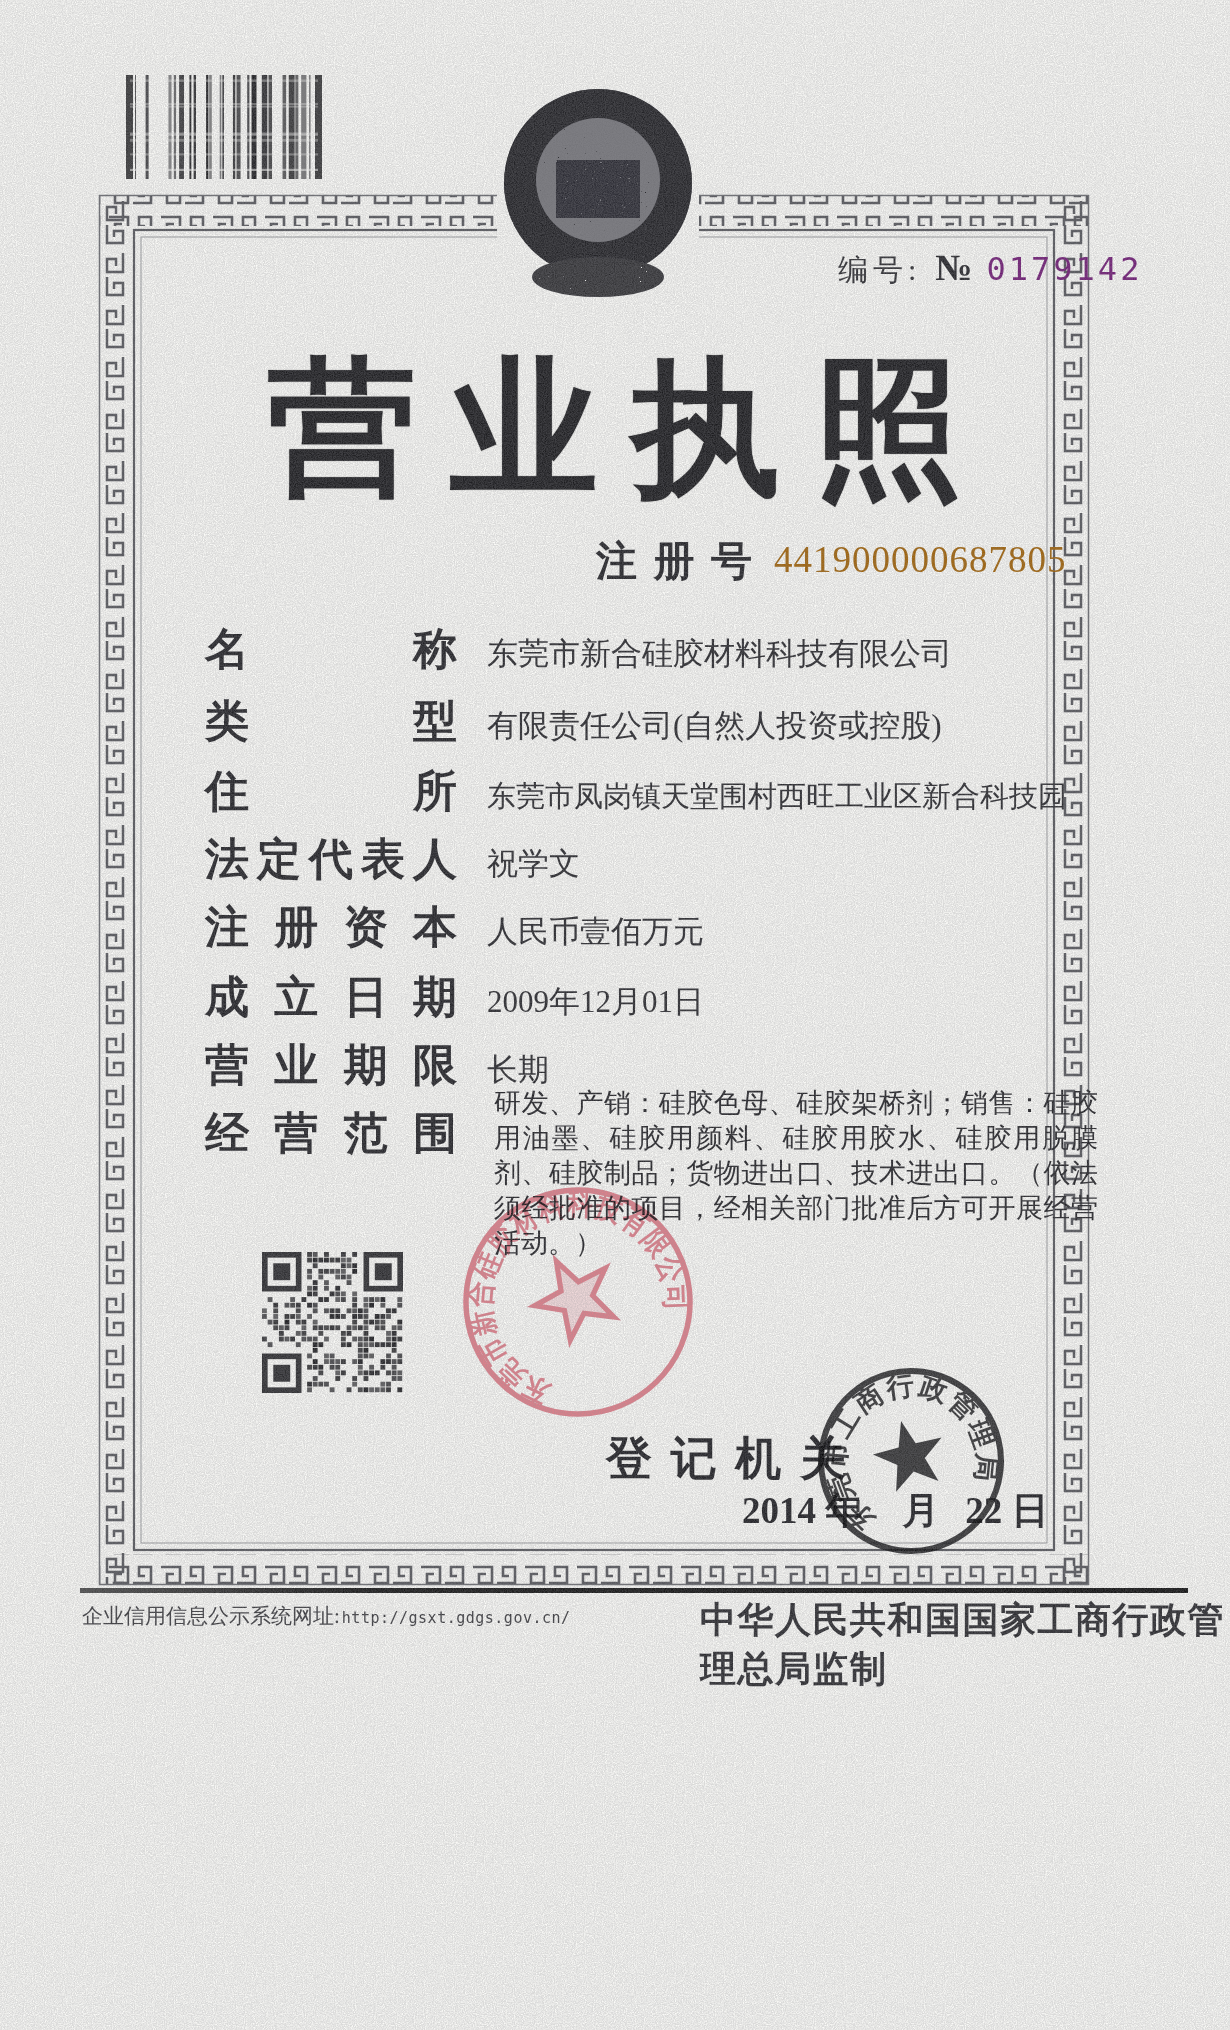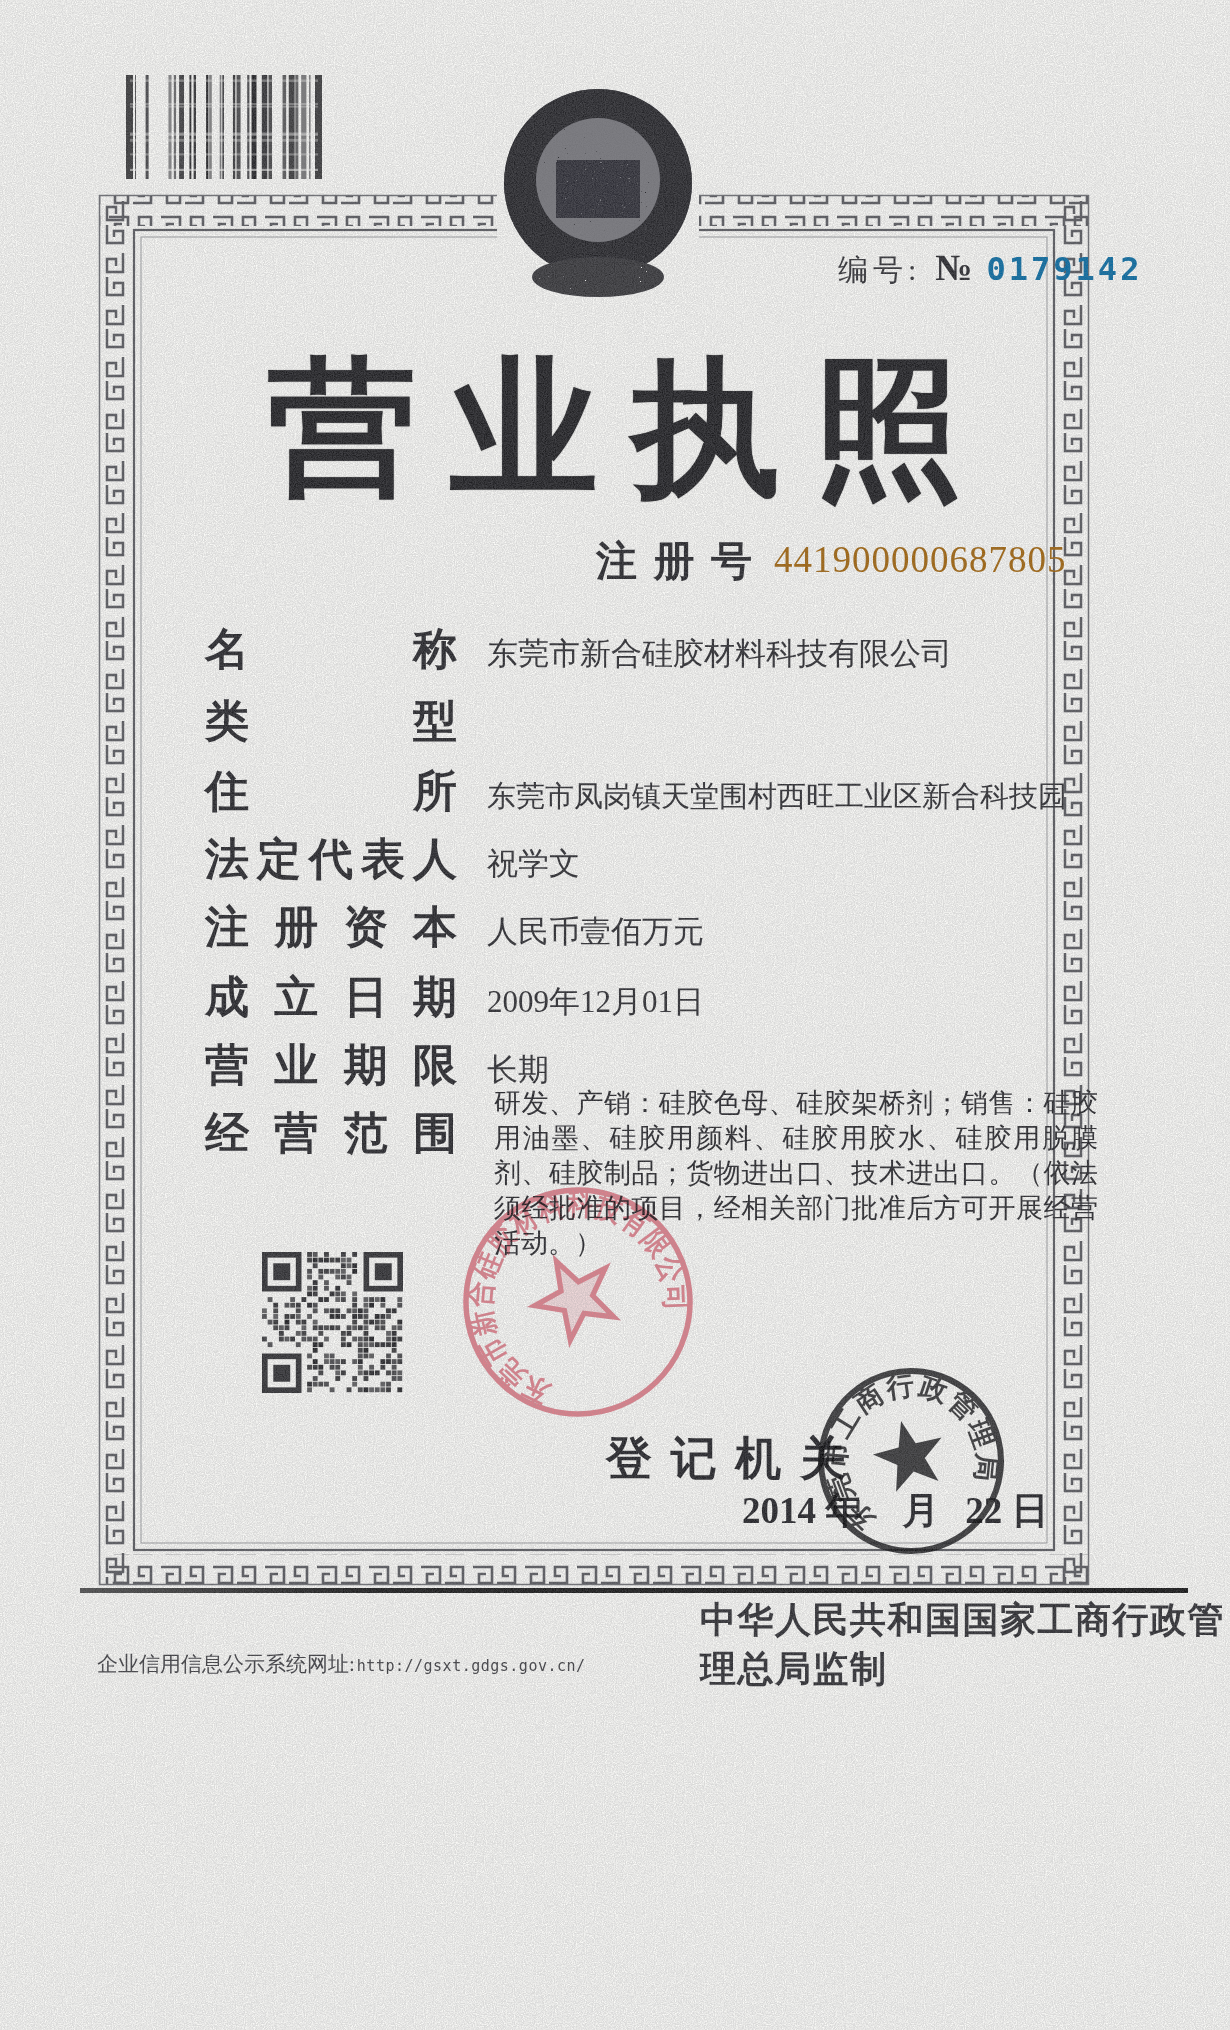--- a/index.html
+++ b/index.html
@@ -5,21 +5,21 @@
   html,body{margin:0;padding:0;background:#f2f2ef;}
   .doc{position:relative;width:1230px;height:2030px;background:#fbfbf8;overflow:hidden;
        font-family:"Liberation Serif",serif;color:#26262a;}
   .abs{position:absolute;}
   svg{display:block;}
   .patch{left:497px;top:184px;width:202px;height:60px;background:#fbfbf8;}
   
   .serial{left:838px;top:246px;display:flex;align-items:baseline;gap:14px;}
   .serial .lab{font-size:30px;letter-spacing:5px;color:#2c2c30;}
   .serial .no{font-size:37px;font-weight:bold;}
-  .serial .digits{font-size:32px;font-family:"DejaVu Sans Mono",monospace;letter-spacing:3px;color:#0369a1;font-weight:bold;}
+  .serial .digits{font-size:32px;font-family:"DejaVu Sans Mono",monospace;letter-spacing:3px;color:#701a75;}
   
   .title{left:0;top:330px;width:1230px;display:flex;justify-content:center;gap:34px;
          font-size:148px;font-weight:800;font-family:"Liberation Sans",sans-serif;color:#1b1b1e;
          text-shadow:0 0 1px #333;}
   
   .regno-label{left:596px;top:534px;width:156px;display:flex;justify-content:space-between;
                font-size:41px;font-weight:600;color:#222226;}
   .regno-num{left:774px;top:538px;font-size:37px;letter-spacing:1px;color:#a16207;}
   
   .field-row{left:205px;display:flex;align-items:baseline;width:900px;}
@@ -30,21 +30,21 @@
          text-align:justify;margin-left:7px;}
   
   .registrar{left:606px;top:1428px;width:240px;display:flex;justify-content:space-between;
              font-size:46px;font-weight:600;font-family:"Liberation Sans",sans-serif;color:#1e1e22;}
   .date-line{left:742px;top:1486px;display:flex;align-items:flex-start;font-size:37px;font-weight:600;color:#1e1e22;}
   .date-line .m{margin-left:40px;}
   .date-line .d{margin-left:26px;}
   
   .scan-line{left:80px;top:1588px;width:1108px;height:5px;
              background:linear-gradient(90deg,#4a4a4a,#161616 25%,#0e0e0e);}
-  .footer-left{left:97px;top:1602px;display:flex;align-items:baseline;gap:2px;font-size:21px;color:#3a3a3e;margin-top:48px;}
+  .footer-left{left:82px;top:1602px;display:flex;align-items:baseline;gap:2px;font-size:21px;color:#3a3a3e;}
   .footer-left .url{font-family:"DejaVu Sans Mono",monospace;font-size:15px;letter-spacing:0.5px;}
   .footer-right{left:700px;top:1596px;font-size:36px;font-weight:700;letter-spacing:1.5px;color:#2a2a2e;}
   .seal{mix-blend-mode:multiply;}
   .noise{left:0;top:0;pointer-events:none;}
 </style>
 </head>
 <body>
 
 <div class="doc">
 
@@ -151,20 +151,21 @@
         <span>名</span>
         <span>称</span>
       </div>
     <div class="fvalue">东莞市新合硅胶材料科技有限公司</div>
   </div>
   <div class="abs field-row" style="top:692px">
     <div class="flabel">
         <span>类</span>
         <span>型</span>
       </div>
+    <div class="fvalue">有限责任公司(自然人投资或控股)</div>
   </div>
   <div class="abs field-row" style="top:762px">
     <div class="flabel">
         <span>住</span>
         <span>所</span>
       </div>
     <div class="fvalue" style="font-size:29px">东莞市凤岗镇天堂围村西旺工业区新合科技园</div>
   </div>
   <div class="abs field-row" style="top:830px">
     <div class="flabel">

